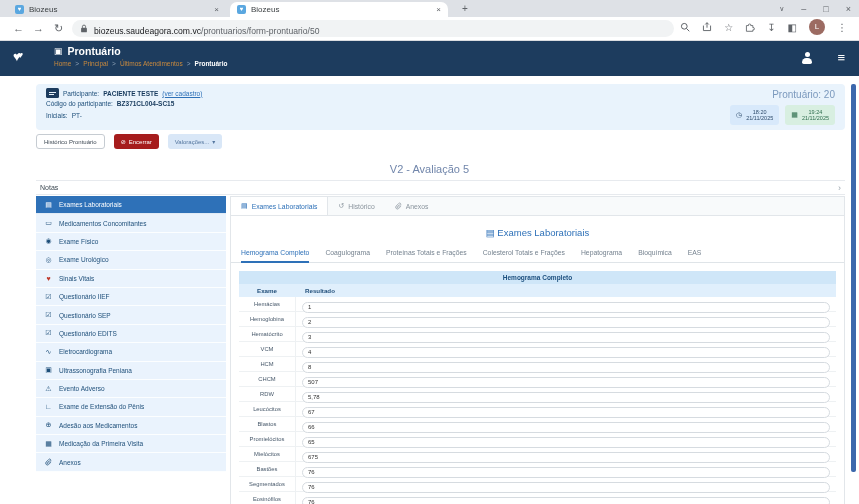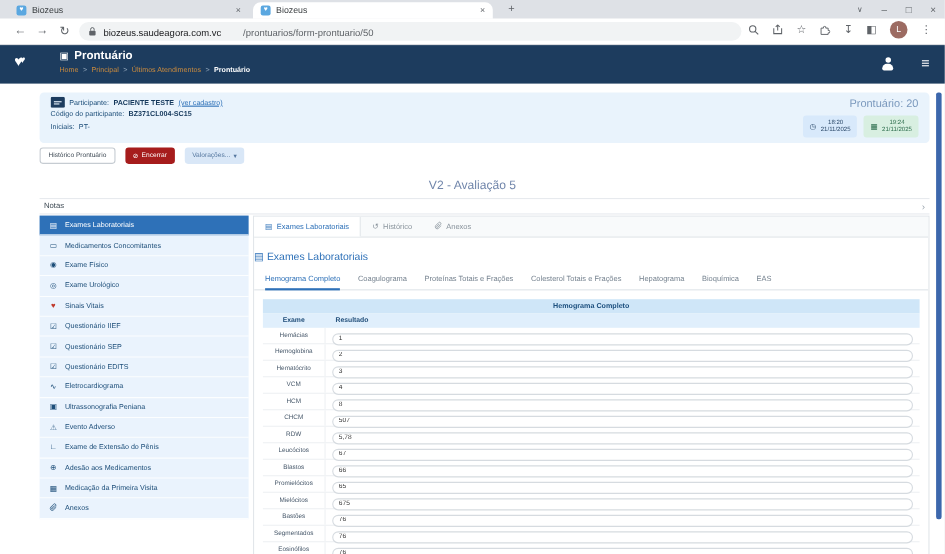--- a/index.html
+++ b/index.html
@@ -18,21 +18,21 @@
   .newtab{position:absolute;left:458px;top:2px;width:14px;height:14px;text-align:center;
           line-height:13px;font-size:10px;color:#5f6368;}
   .winctl{position:absolute;right:8px;top:0;height:17px;display:flex;align-items:center;gap:17px;
           color:#5f6368;font-size:9px;}
   .toolbar{position:absolute;top:17px;left:0;right:0;height:24px;background:#fff;
            border-bottom:1px solid #dadce0;box-sizing:border-box;}
   .navbtn{position:absolute;top:22px;font-size:11px;color:#5f6368;}
   .urlbar{position:absolute;left:72px;top:20px;width:602px;height:17px;border-radius:9px;
           background:#f1f3f4;display:flex;align-items:center;padding:0 8px;box-sizing:border-box;gap:6px;}
   .urlbar .host{font-size:8.6px;color:#202124;text-align:right;}
-  .urlbar .path{font-size:8.6px;color:#5f6368;margin-left:20px;}
+  .urlbar .path{font-size:8.6px;color:#5f6368;}
   .tb-icons{position:absolute;right:12px;top:19px;display:flex;align-items:center;gap:12px;
             color:#5f6368;font-size:10px;}
   .avatar{width:16px;height:16px;border-radius:50%;background:#9c6b62;color:#fff;font-size:8px;
           line-height:16px;text-align:center;}
   .icon-svg{display:inline-block;vertical-align:middle;color:#5f6368;}
   
   .apphdr{position:absolute;top:41px;left:0;right:0;height:35px;background:#1d3c5e;}
   .logo{position:absolute;left:13px;top:6px;color:#fff;}
   .logo .h1a{font-size:13px;} .logo .h1b{font-size:9px;position:relative;left:-3px;top:-3px;}
   .apptitle{position:absolute;left:54px;top:4px;color:#fff;font-size:10.5px;font-weight:bold;
@@ -81,21 +81,21 @@
   .s-item .sicon{width:9px;text-align:center;font-size:7px;}
   .s-item.selected{background:#2e71b8;color:#fff;}
   .sicon.red{color:#c0392b;} .s-item.selected .sicon{color:#fff;}
   
   .card{position:absolute;left:230px;top:196px;width:615px;height:320px;background:#fff;
         border:1px solid #e2e6ea;box-sizing:border-box;overflow:hidden;}
   .card-tabs{height:18px;background:#f8fafb;border-bottom:1px solid #e2e6ea;display:flex;}
   .ctab{display:flex;align-items:center;gap:4px;padding:0 10px;font-size:6.8px;color:#8a949d;}
   .ctab.active{background:#fff;color:#2e71b8;border-right:1px solid #e2e6ea;}
   .ctab .cticon{font-size:7px;}
-  .card-heading{margin-top:11px;color:#2e71b8;font-size:9.5px;}
+  .card-heading{margin-top:11px;text-align:center;color:#2e71b8;font-size:9.5px;}
   .subtabs{margin-top:11px;padding:0 10px;border-bottom:1px solid #dfe4e8;display:flex;gap:16px;font-size:6.8px;}
   .stab{color:#75828f;padding-bottom:5px;}
   .stab.active{color:#2e71b8;border-bottom:2px solid #2e71b8;margin-bottom:-1px;}
   .band{margin:8px 8px 0 8px;height:13px;background:#cfe6f8;display:flex;align-items:center;
         justify-content:center;font-size:6.5px;font-weight:bold;color:#1c4f7e;}
   .thead{margin:0 8px;height:13px;background:#e0effc;display:flex;align-items:center;
          font-size:6.2px;font-weight:bold;color:#23507b;}
   .thead .c1{width:56px;text-align:center;}
   .thead .c2{padding-left:10px;}
   .trows{margin:0 8px;}

